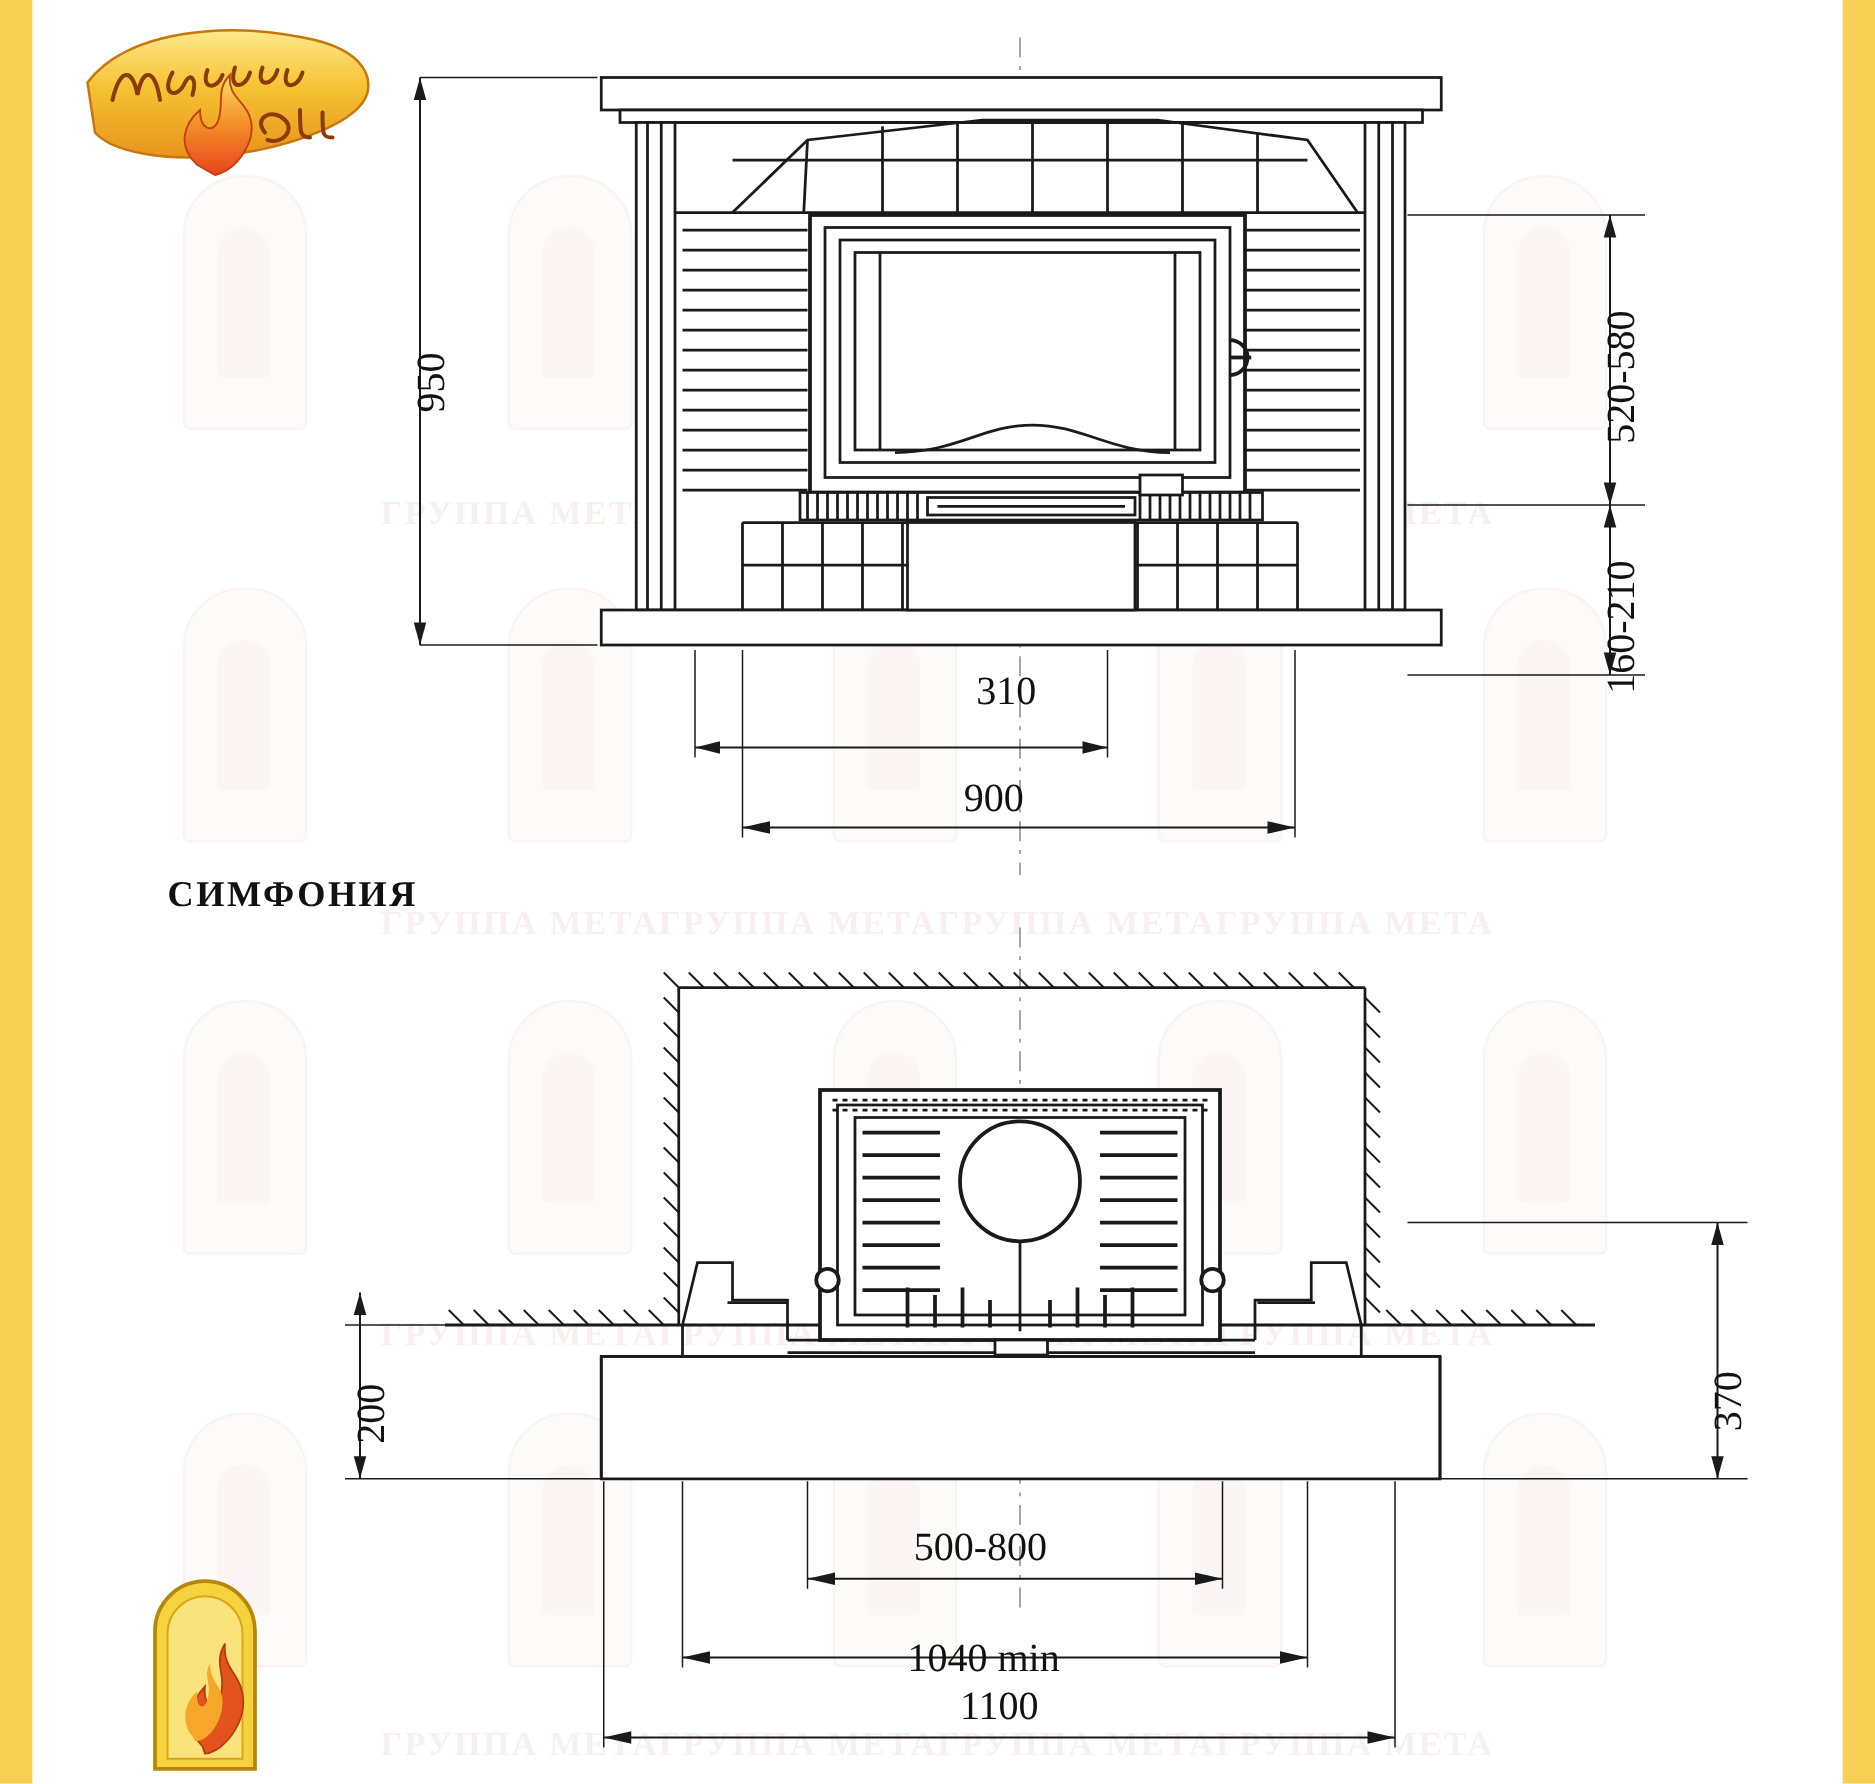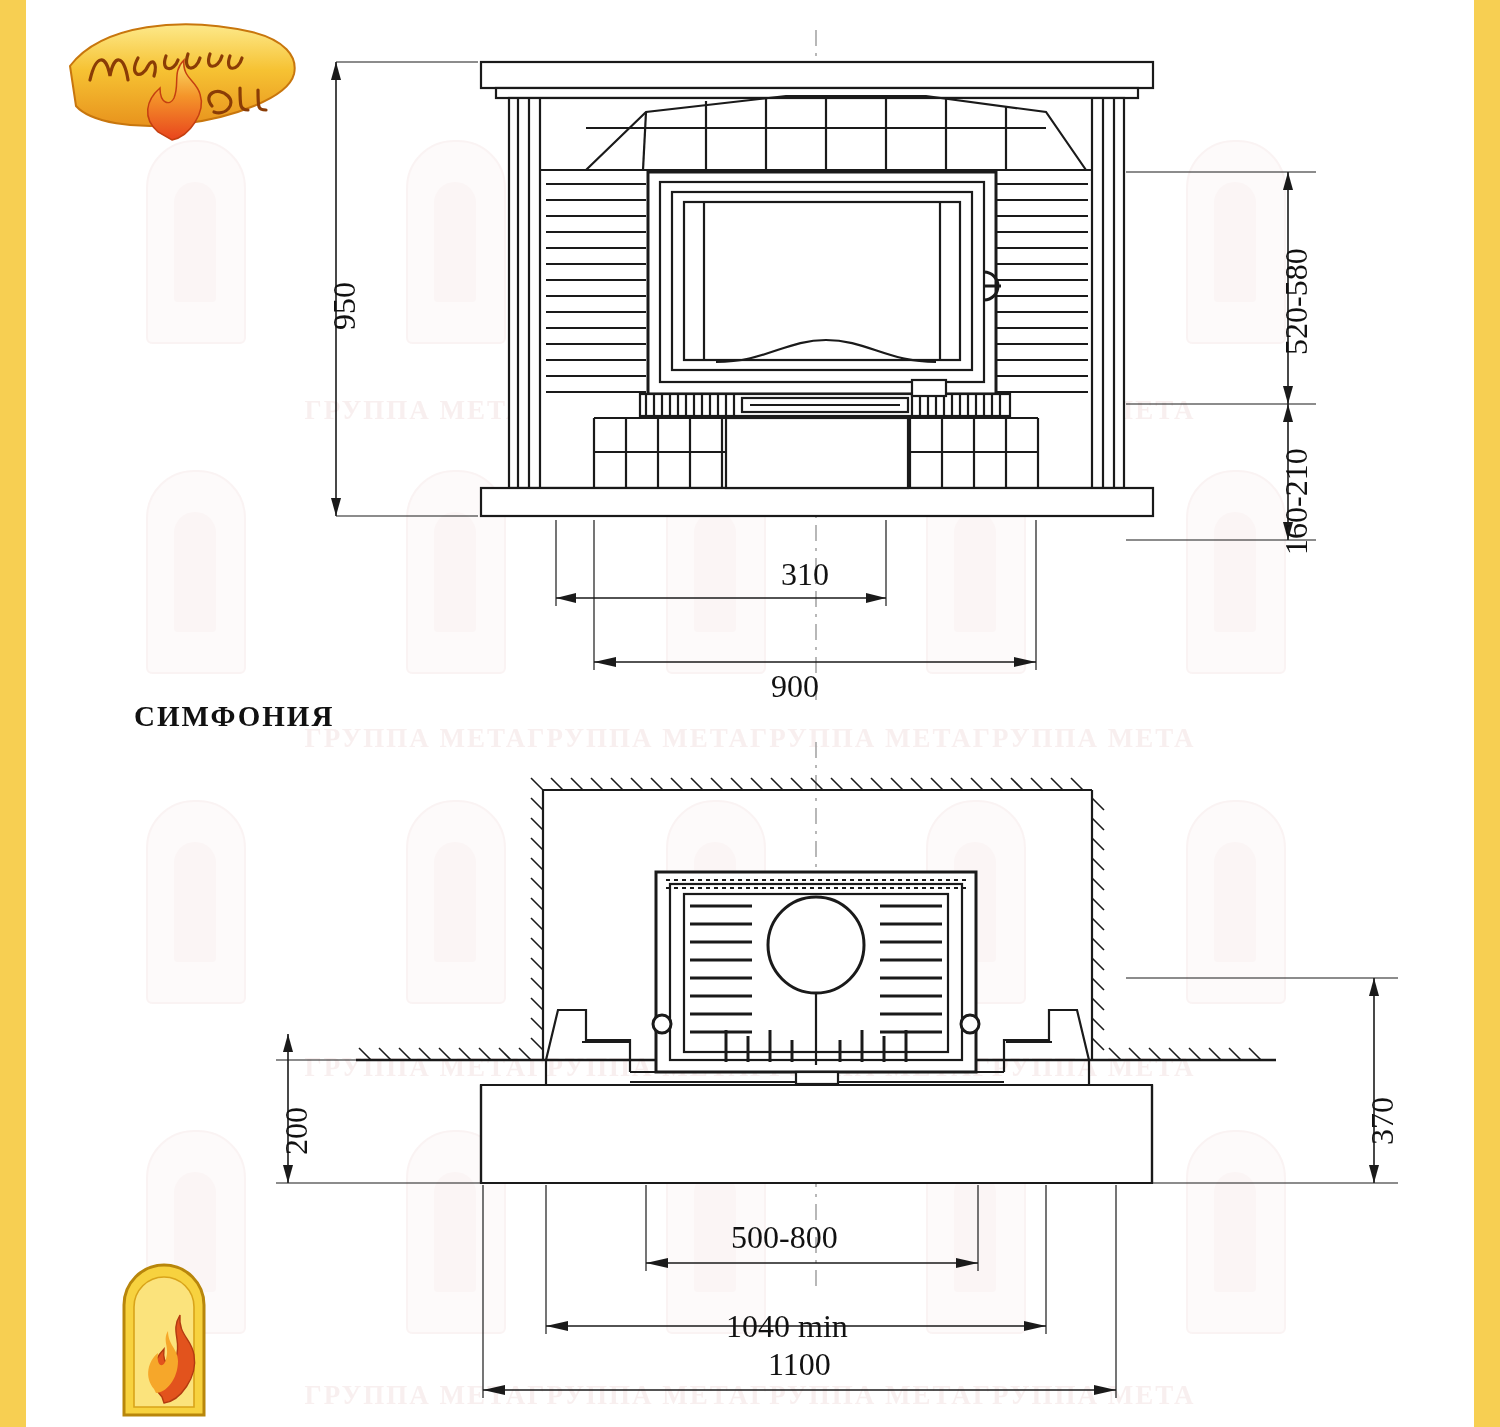--- a/index.html
+++ b/index.html
@@ -447,22 +447,22 @@
         <polygon points="457,1390 479,1385 479,1395" fill="#1a1a1a" stroke="none"></polygon>
         <polygon points="1090,1390 1068,1385 1068,1395" fill="#1a1a1a" stroke="none"></polygon>
         <line x1="457" y1="1185" x2="457" y2="1398" stroke-width="1.2"></line>
         <line x1="1090" y1="1185" x2="1090" y2="1398" stroke-width="1.2"></line>
       </g>
     </svg>
 
     <div class="dim vert" style="left:300px;top:330px;">950</div>
     <div class="dim vert" style="left:1252px;top:355px;">520-580</div>
     <div class="dim vert" style="left:1252px;top:555px;">160-210</div>
-    <div class="dim" style="left:755px;top:556px;font-family:Liberation Serif, serif;">310</div>
-    <div class="dim" style="left:745px;top:620px;margin-top:48px;">900</div>
+    <div class="dim" style="left:755px;top:534px;font-family:Liberation Serif, serif;">310</div>
+    <div class="dim" style="left:745px;top:620px;">900</div>
 
     <div class="dim vert" style="left:252px;top:1155px;">200</div>
     <div class="dim vert" style="left:1338px;top:1145px;">370</div>
     <div class="dim" style="left:705px;top:1219px;">500-800</div>
     <div class="dim" style="left:700px;top:1308px;">1040 min</div>
     <div class="dim" style="left:742px;top:1346px;">1100</div>
 
     <div class="title">СИМФОНИЯ</div>
 
     <div class="logo">

